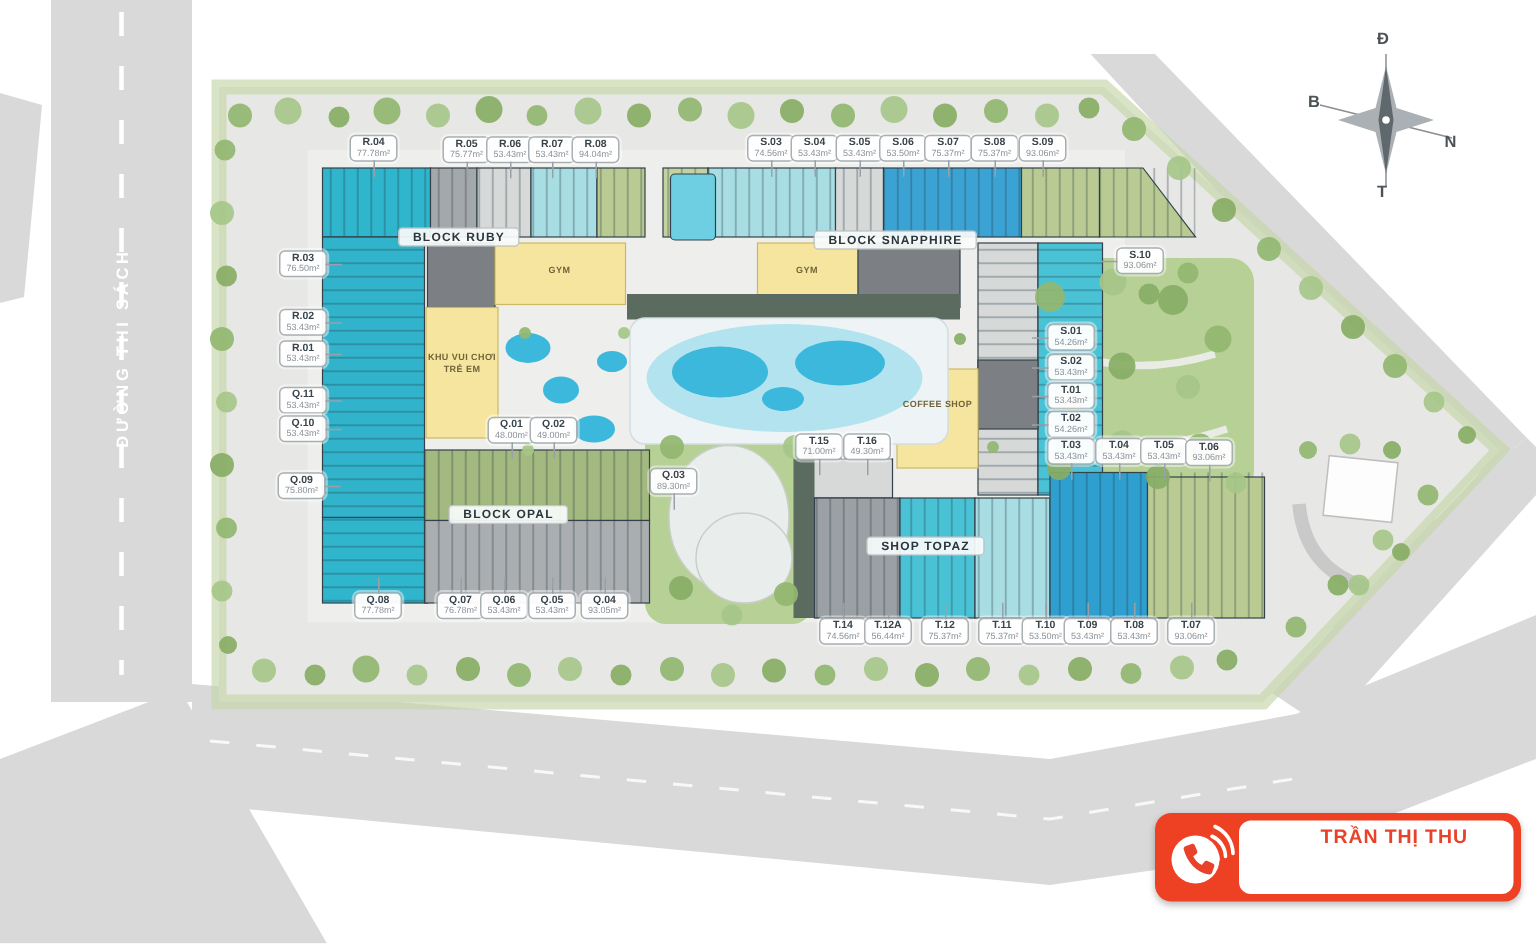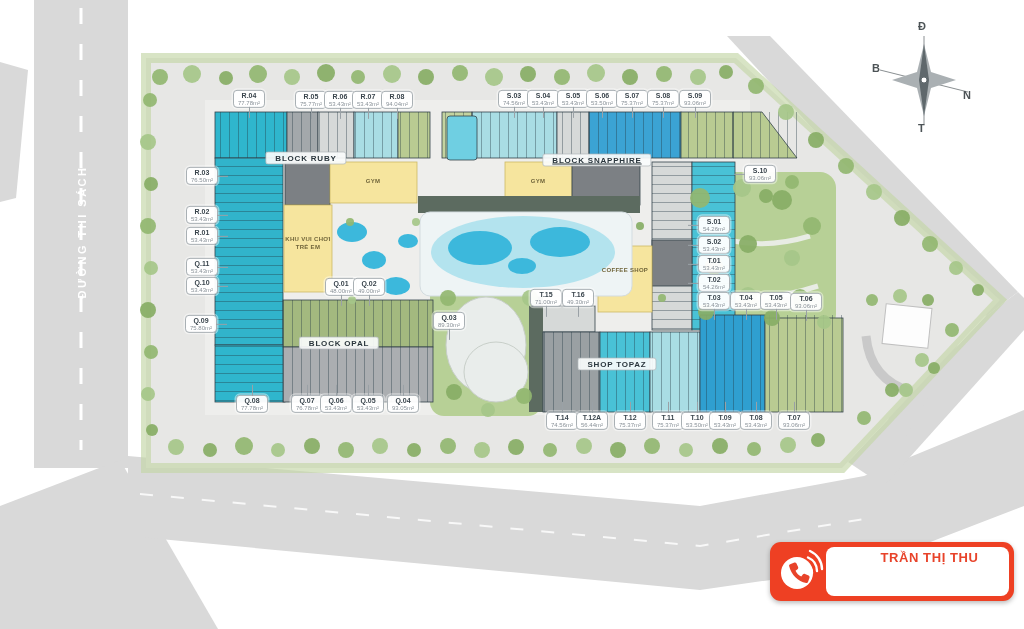--- a/index.html
+++ b/index.html
@@ -483,21 +483,21 @@
       <div class="pill down" style="left: 578px; top: 298px;">
         <div class="pid">T.16</div>
         <div class="parea">49.30m²</div>
       </div>
     </div>
 
   <div>
 
       <div class="block-label" style="left: 306px; top: 158px;">BLOCK RUBY</div>
 
-      <div class="block-label" style="left: 597px; top: 160px; text-decoration: underline;">BLOCK SNAPPHIRE</div>
+      <div class="block-label" style="left: 597px; top: 160px;">BLOCK SNAPPHIRE</div>
 
       <div class="block-label" style="left: 307px; top: 343px; margin-left: 32px;">BLOCK OPAL</div>
 
       <div class="block-label" style="left: 617px; top: 364px;">SHOP TOPAZ</div>
     </div>
 
   <div>
 
       <div class="amenity" style="left: 373px; top: 182px;">GYM</div>
 

